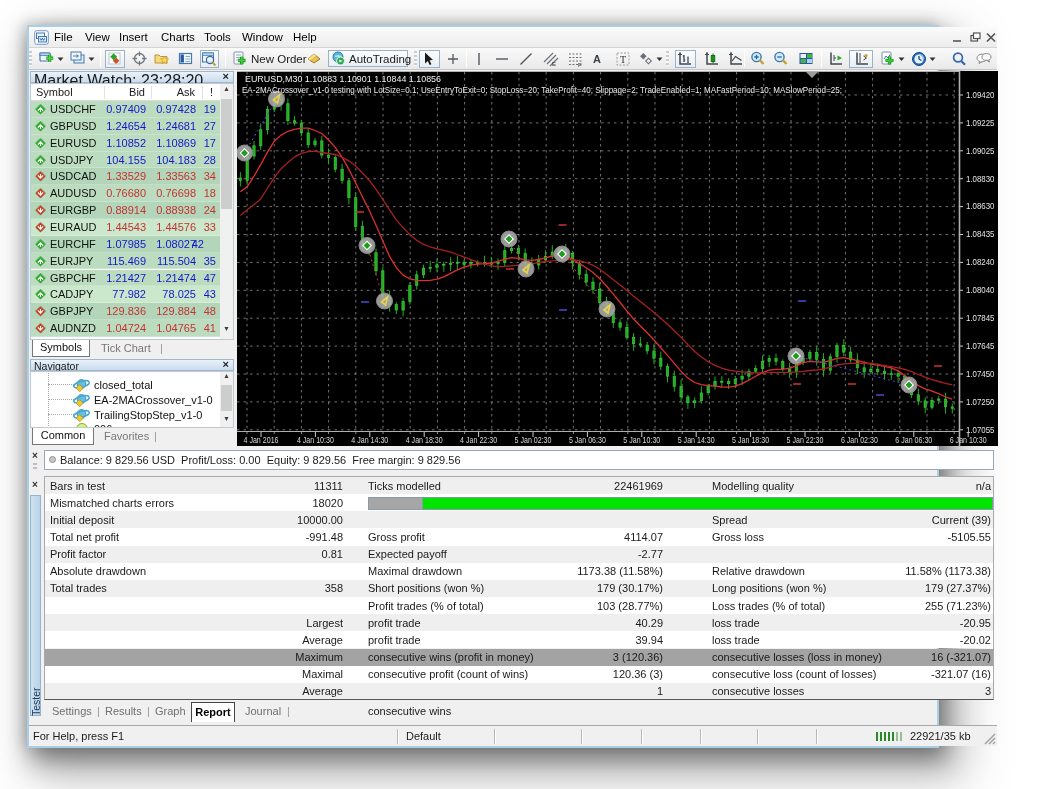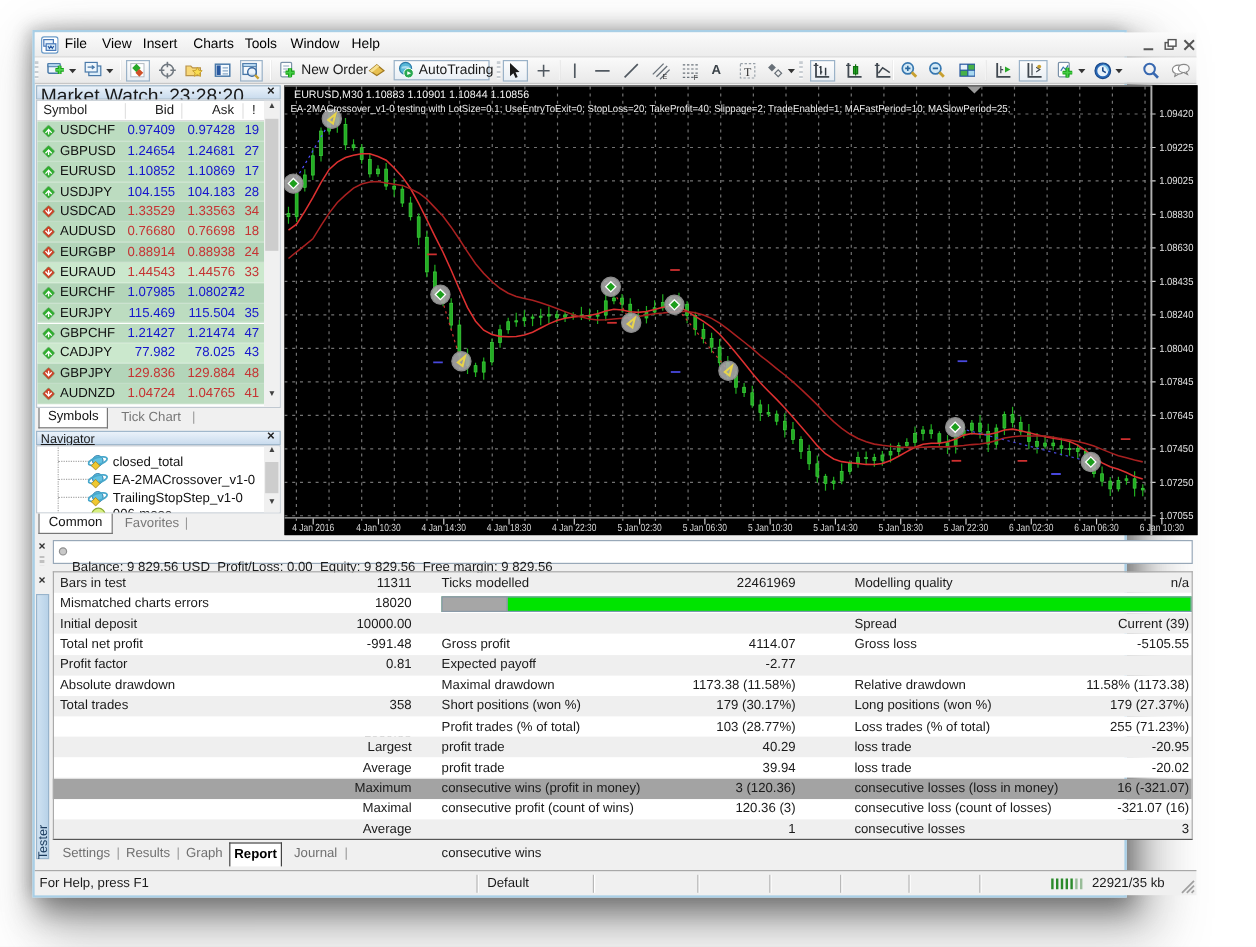--- a/index.html
+++ b/index.html
@@ -811,21 +811,21 @@
         <path d="M 569 1 L 581 1 L 575 7 Z" fill="#9a9a9a"></path>
         <text x="8" y="10.5" font-family="Liberation Sans, sans-serif" font-size="9" fill="#f2f2f2" textLength="196" lengthAdjust="spacingAndGlyphs">EURUSD,M30  1.10883 1.10901 1.10844 1.10856</text>
         <text x="5" y="22" font-family="Liberation Sans, sans-serif" font-size="8.6" fill="#ececec" textLength="600" lengthAdjust="spacingAndGlyphs">EA-2MACrossover_v1-0 testing with LotSize=0.1; UseEntryToExit=0; StopLoss=20; TakeProfit=40; Slippage=2; TradeEnabled=1; MAFastPeriod=10; MASlowPeriod=25;</text>
       </svg>
     </div>
 
 <span class="abs" style="left:3px;top:423px;font-size:10px;font-weight:bold;color:#333;">×</span>
 <div class="abs" style="left:4px;top:436px;width:4px;height:8px;background:repeating-linear-gradient(#c0c0c0 0 2px,#f0f0f0 2px 4px);"></div>
 <div class="abs" style="left:15px;top:423px;width:950px;height:20px;background:#fff;border:1px solid #98a8b8;">
   <div class="abs" style="left:4px;top:5px;width:7px;height:7px;border-radius:50%;background:#c8c8c8;border:1px solid #909090;"></div>
-  <span class="abs t11" style="left:15px;top:16px;">Balance: 9 829.56 USD&nbsp;&nbsp;Profit/Loss: 0.00&nbsp;&nbsp;Equity: 9 829.56&nbsp;&nbsp;Free margin: 9 829.56</span>
+  <span class="abs t11" style="left:15px;top:3px;">Balance: 9 829.56 USD&nbsp;&nbsp;Profit/Loss: 0.00&nbsp;&nbsp;Equity: 9 829.56&nbsp;&nbsp;Free margin: 9 829.56</span>
 </div>
 
 <span class="abs" style="left:3px;top:452px;font-size:10px;font-weight:bold;color:#333;">×</span>
 <div class="abs" style="left:0.5px;top:468px;width:11.5px;height:221px;background:linear-gradient(90deg,#cfe2f2,#b8d2e8);border:1px solid #98b4cc;">
   <span style="position:absolute;left:-17px;top:192px;transform:rotate(-90deg);font-size:10.5px;color:#1a3a5c;display:block;width:44px;">Tester</span>
 </div>
 
 <div class="abs t11" style="left:0;top:0;">
       <div style="position:absolute;left:15px;top:450.00px;width:949px;height:17.15px;background:#efefef;">
         <span style="position:absolute;left:6px;top:2.5px;">Bars in test</span>

